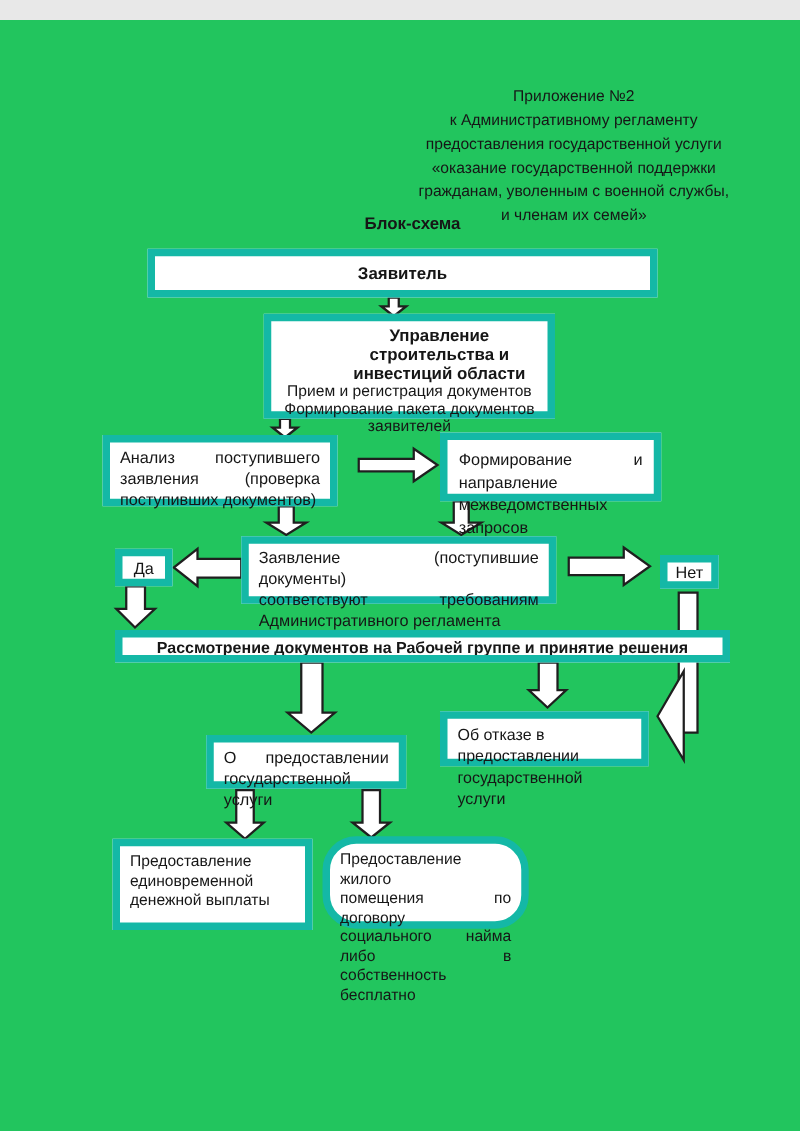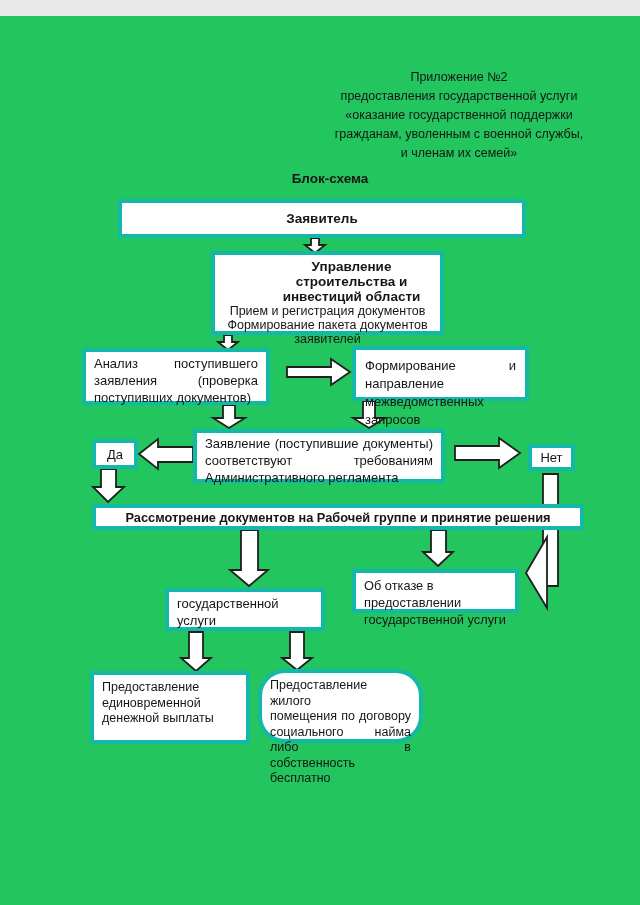--- a/index.html
+++ b/index.html
@@ -9,21 +9,21 @@
     overflow:hidden;margin:16px auto;
   }
   .abs{position:absolute;box-sizing:border-box;}
   
   .hdr{left:330px;top:52px;width:258px;text-align:center;
        font-size:12.5px;line-height:19px;}
   
   .ttl{left:100px;top:155px;width:460px;text-align:center;
        font-weight:bold;font-size:13.5px;}
   
-  .node{border:4px solid #14b8a6;background:#fff;font-size:13px;line-height:17px;z-index:2;}
+  .node{border:6px solid #14b8a6;background:#fff;font-size:13px;line-height:17px;z-index:2;}
   .jst{text-align:justify;text-align-last:justify;}
   .b-applicant{left:118px;top:183px;width:408px;height:39px;display:flex;
                align-items:center;justify-content:center;font-weight:bold;font-size:13.5px;}
   .b-department{left:211px;top:235px;width:233px;height:84px;padding-top:4px;text-align:center;}
   .b-department .t{font-weight:bold;font-size:13.5px;line-height:15px;padding-left:48px;}
   .b-department .b{font-size:12.5px;line-height:14px;}
   .b-analysis{left:82px;top:332px;width:188px;height:57px;padding:3px 8px 0;}
   .b-requests{left:352px;top:330px;width:177px;height:55px;padding:7px 9px 0;line-height:18px;}
   .b-decision{left:193px;top:413px;width:252px;height:54px;padding:2px 8px 0;}
   .b-yes{left:92px;top:423px;width:46px;height:30px;display:flex;align-items:center;justify-content:center;}
@@ -40,20 +40,21 @@
   
   .scanline{left:0;top:898px;width:640px;height:0;border-top:3px dashed #a0a0a0;z-index:0;}
 </style>
 </head>
 <body>
 
 <div class="page">
 
   <div class="abs hdr">
     <div>Приложение №2</div>
+    <div>к Административному регламенту</div>
     <div>предоставления государственной услуги</div>
     <div>«оказание государственной поддержки</div>
     <div>гражданам, уволенным с военной службы,</div>
     <div>и членам их семей»</div>
   </div>
 
   <div class="abs ttl">Блок-схема</div>
 
   <svg class="arrows" width="640" height="905" viewBox="0 0 640 905">
     <polygon points="311,222 319,222 319,229 325,229 315,237 305,229 311,229"></polygon>
@@ -112,20 +113,21 @@
   <div class="abs node b-review">
     <div>Рассмотрение документов на Рабочей группе и принятие решения</div>
   </div>
 
   <div class="abs node b-refusal">
     <div>Об отказе в предоставлении</div>
     <div>государственной услуги</div>
   </div>
 
   <div class="abs node b-grant">
+    <div class="jst">О предоставлении</div>
     <div>государственной услуги</div>
   </div>
 
   <div class="abs node b-payment">
     <div>Предоставление</div>
     <div>единовременной</div>
     <div>денежной выплаты</div>
   </div>
 
   <div class="abs node b-housing">

